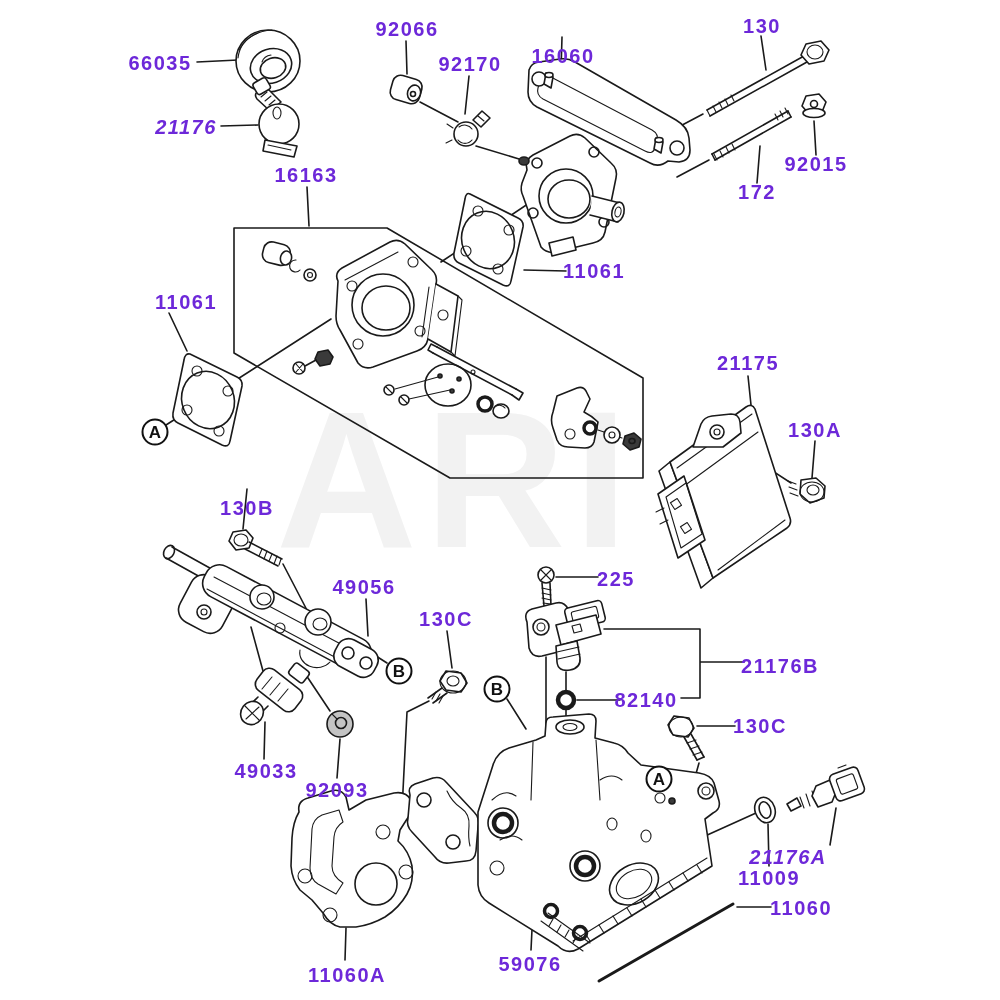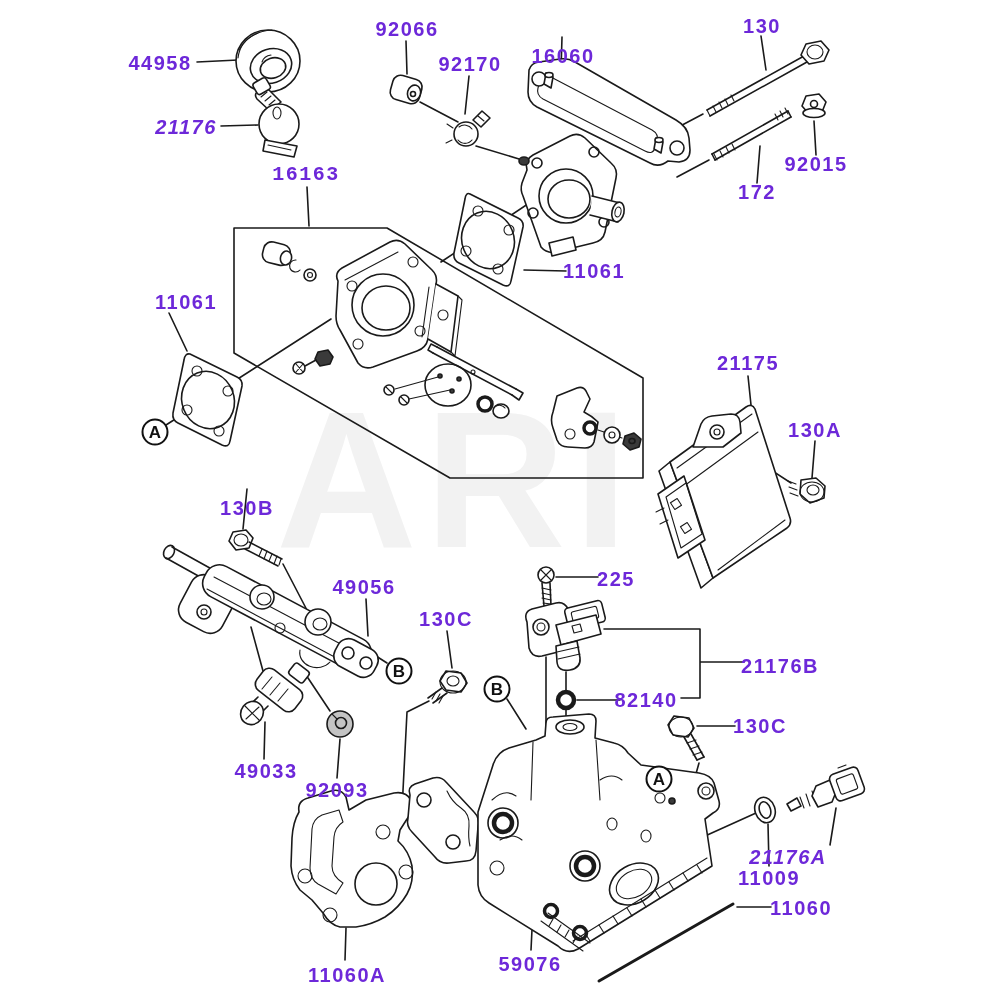--- a/index.html
+++ b/index.html
@@ -392,29 +392,29 @@
       <ellipse cx="646" cy="836" rx="5" ry="6" class="thin"></ellipse>
       <path d="M492,800 Q505,788 516,796 M500,840 Q512,832 522,840 M600,780 Q612,772 622,780" class="thin"></path>
       <line x1="573" y1="941" x2="707" y2="858" class="thin"></line>
       <path d="M590,941 l-5,-8 M604,933 l-5,-8 M618,924 l-5,-8 M632,916 l-5,-8 M646,907 l-5,-8 M660,898 l-5,-8 M674,890 l-5,-8 M688,881 l-5,-8 M702,873 l-5,-8" class="thin"></path>
       <path d="M541,921 L583,951 M548,913 L590,943" class="thin"></path>
       <path d="M553,919 l-4,7 M561,925 l-4,7 M569,930 l-4,7 M577,936 l-4,7" class="thin"></path>
     </g>
   </svg>
 
   <div class="layer">
-      <div class="lbl" style="left: 160px; top: 63px;">44958</div>
+      <div class="lbl" style="left: 160px; top: 63px;">66035</div>
       <div class="lbl" style="left: 186px; top: 127px; font-style: italic;">21176</div>
       <div class="lbl" style="left: 407px; top: 29px;">92066</div>
       <div class="lbl" style="left: 470px; top: 64px;">92170</div>
       <div class="lbl" style="left: 563px; top: 24px; margin-top: 32px;">16060</div>
       <div class="lbl" style="left: 762px; top: 26px;">130</div>
       <div class="lbl" style="left: 816px; top: 164px;">92015</div>
       <div class="lbl" style="left: 757px; top: 192px;">172</div>
-      <div class="lbl" style="left: 306px; top: 175px; font-family: Liberation Mono, monospace;">16163</div>
+      <div class="lbl" style="left: 306px; top: 175px;">16163</div>
       <div class="lbl" style="left: 186px; top: 302px;">11061</div>
       <div class="lbl" style="left: 594px; top: 271px;">11061</div>
       <div class="lbl" style="left: 748px; top: 363px;">21175</div>
       <div class="lbl" style="left: 815px; top: 430px;">130A</div>
       <div class="lbl" style="left: 247px; top: 468px; margin-top: 40px;">130B</div>
       <div class="lbl" style="left: 364px; top: 587px;">49056</div>
       <div class="lbl" style="left: 616px; top: 579px;">225</div>
       <div class="lbl" style="left: 446px; top: 619px;">130C</div>
       <div class="lbl" style="left: 780px; top: 666px;">21176B</div>
       <div class="lbl" style="left: 646px; top: 700px;">82140</div>

